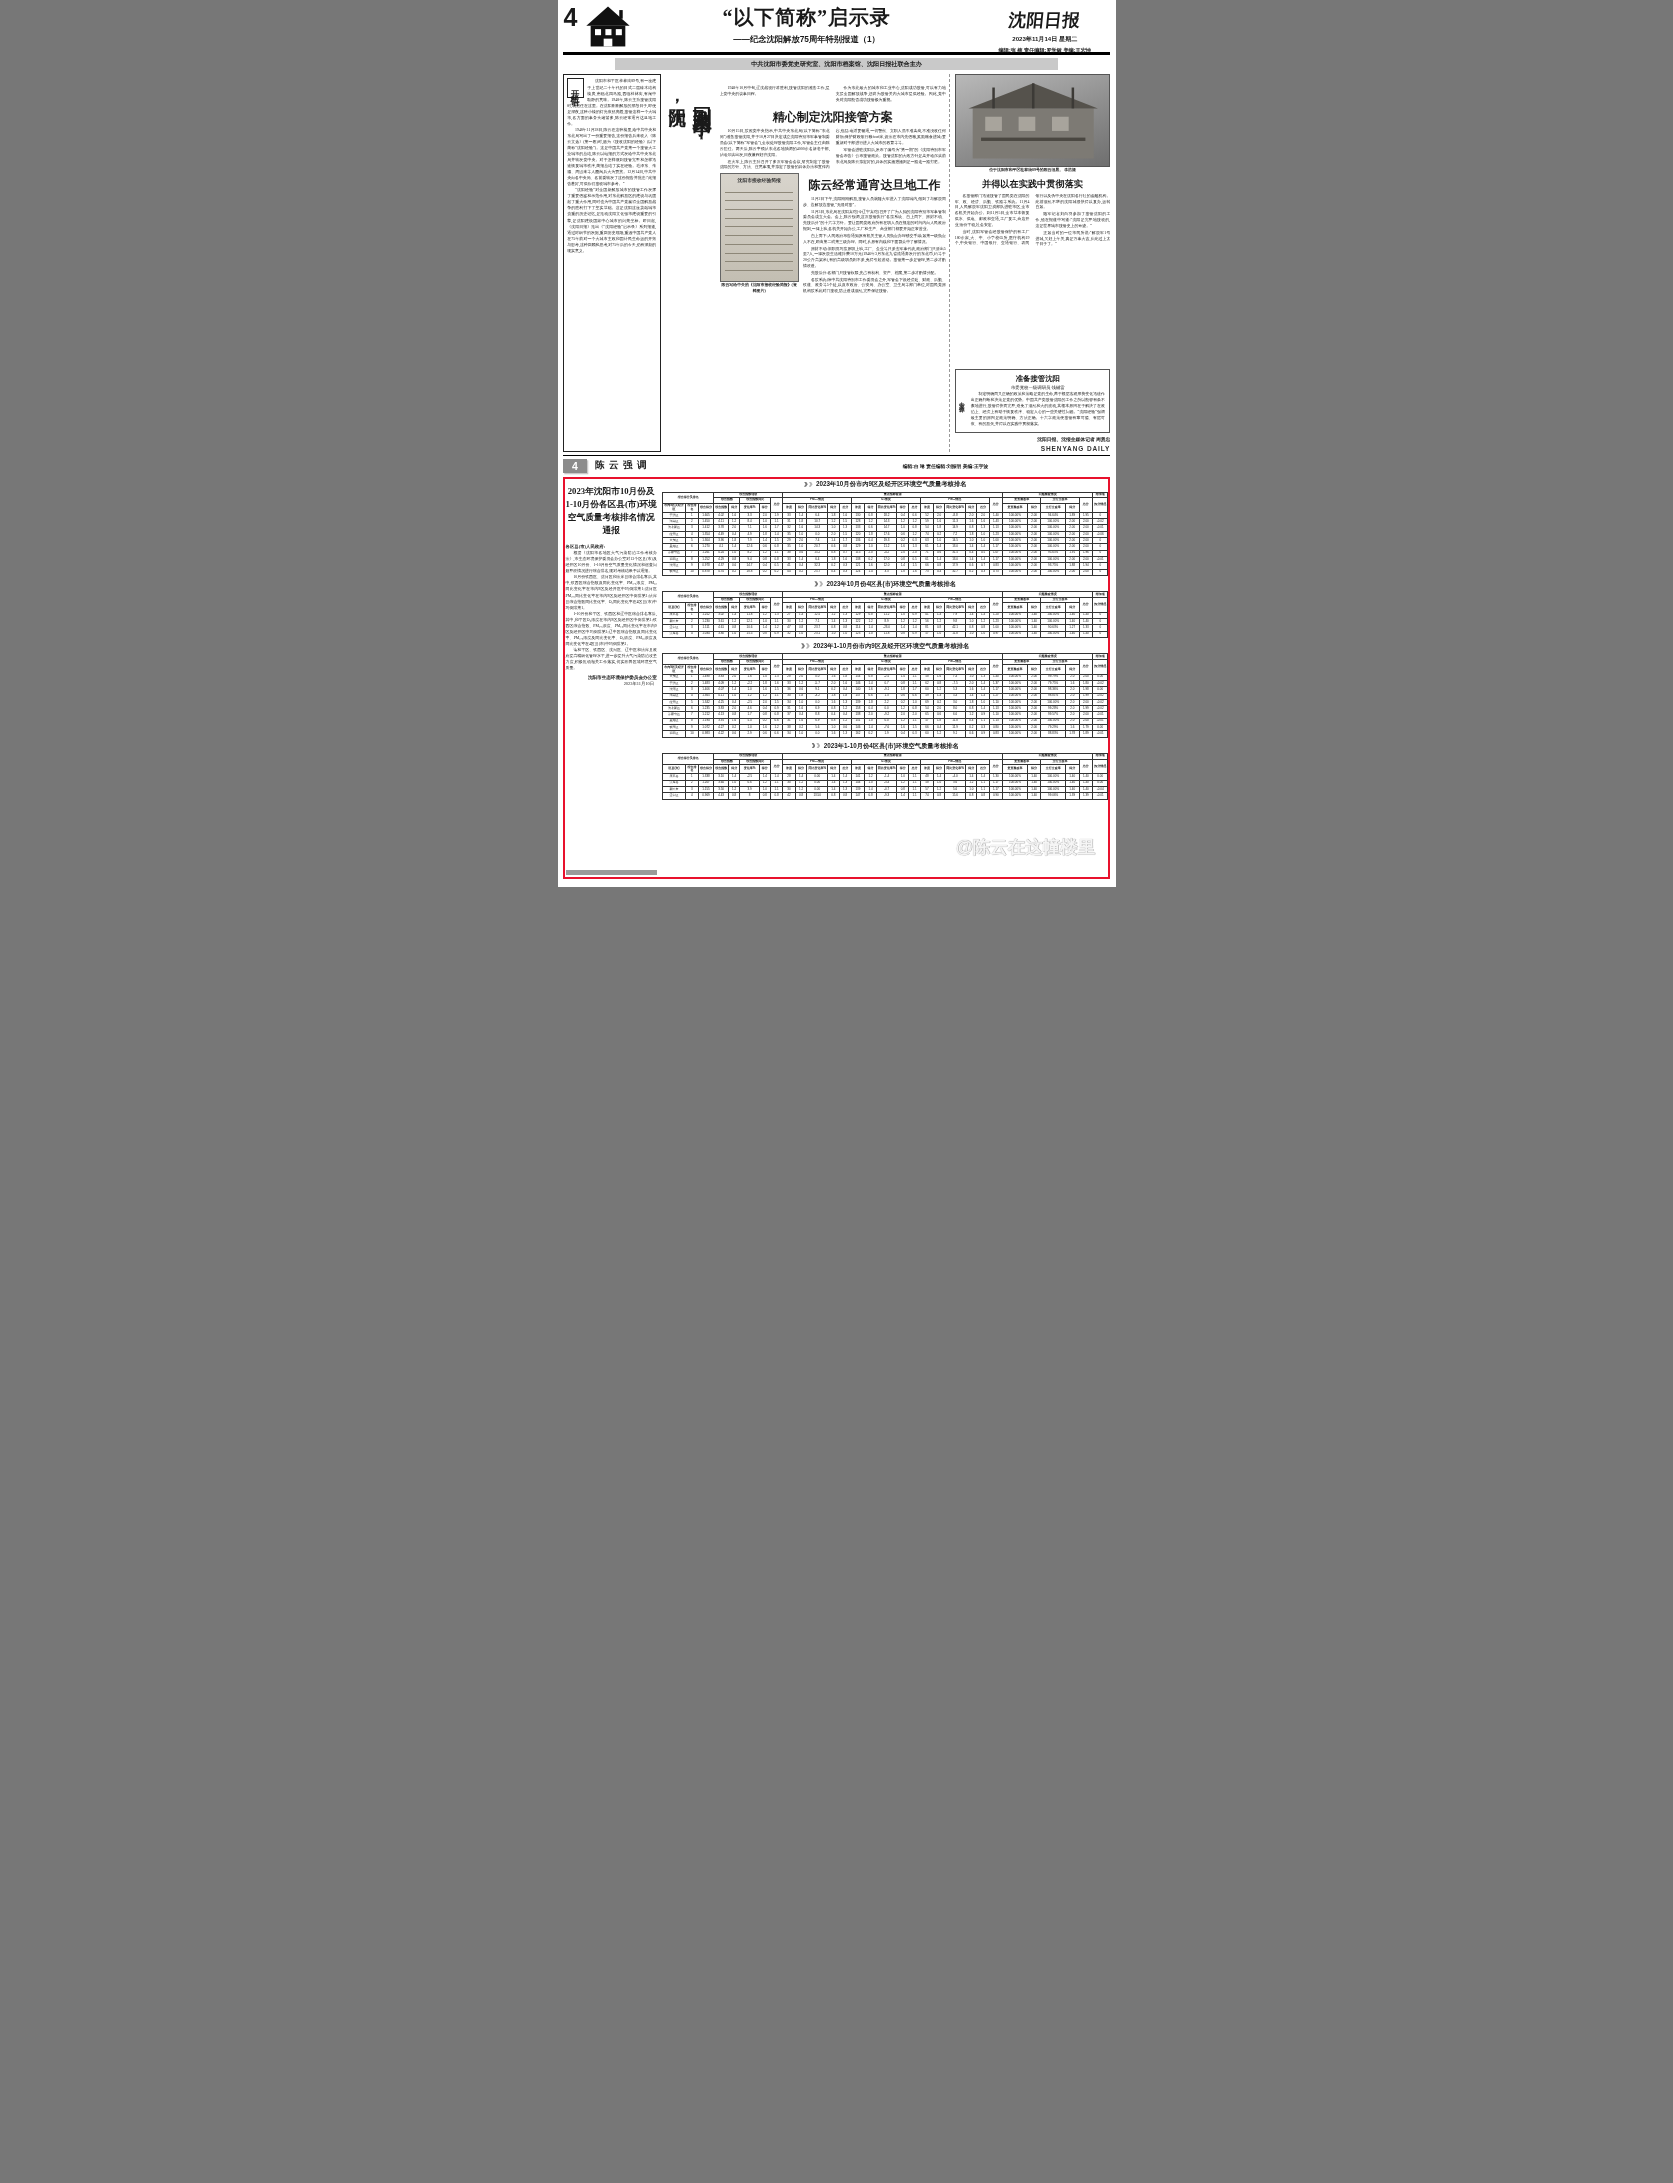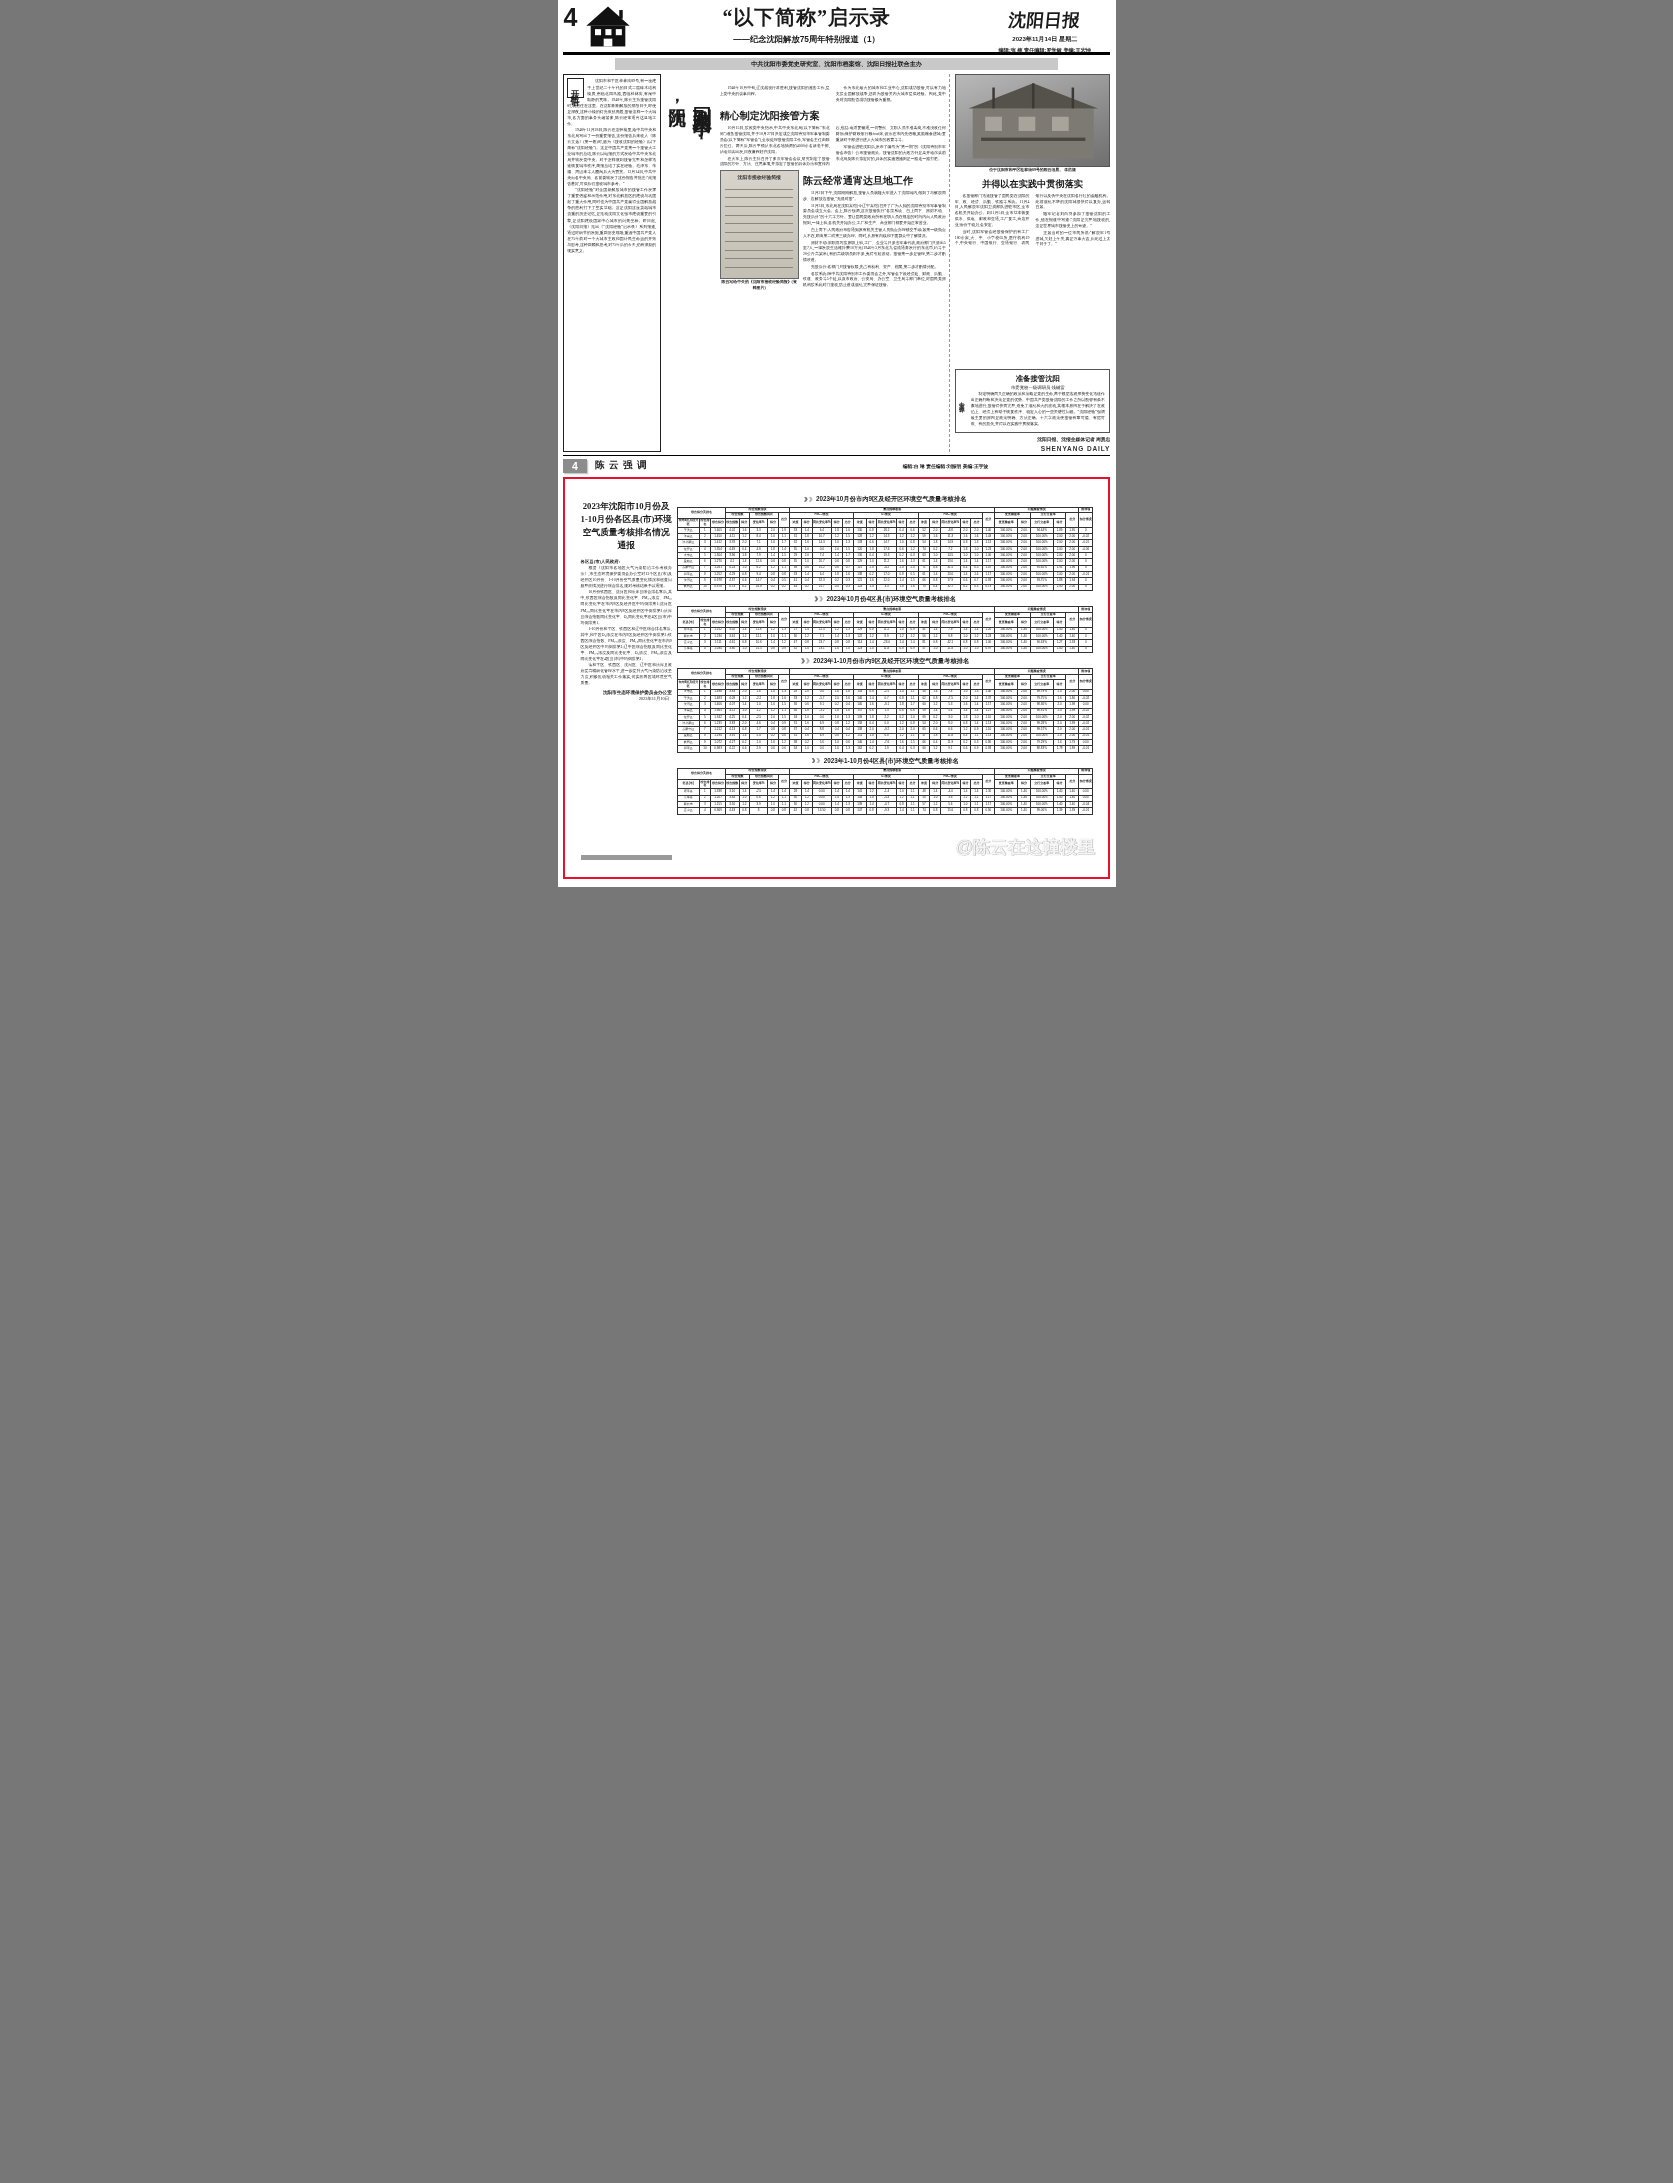--- a/index.html
+++ b/index.html
@@ -24,21 +24,21 @@
   .paper-body { display:flex; height:378px; overflow:hidden; gap:3.5px; }
   .kaitian { width:98px; border:0.9px solid #222; padding:3.5px; overflow:hidden; position:relative; }
   .kaitian-label { writing-mode:vertical-rl; font-size:8.7px; font-weight:bold; letter-spacing:3.5px; border:0.4px solid #222; padding:3.5px 1.3px; float:left; margin:0 3.5px 2.6px 0; font-family:"Liberation Sans",sans-serif; }
   .kaitian p, .notice p { font-size:3.9px; line-height:1.55; text-align:justify; text-indent:2em; }
   .headline-col { width:52px; display:flex; flex-direction:row; justify-content:center; padding-top:17.5px; }
   .v-main { writing-mode:vertical-rl; font-size:19px; font-weight:bold; letter-spacing:2.6px; font-family:"Liberation Serif",serif; }
   .v-sub  { writing-mode:vertical-rl; font-size:17.5px; font-weight:bold; margin-top:4.4px; font-family:"Liberation Serif",serif; }
   .mid-col { flex:1; overflow:hidden; padding-top:12.2px; }
   .mid-col .opening { column-count:2; column-gap:6.1px; }
   .mid-col p, .right-col p { font-size:3.9px; line-height:1.5; text-align:justify; text-indent:2em; margin-bottom:0.9px; }
-  .section-head { text-align:left; font-size:10px; font-weight:bold; margin:5.2px 0 3.5px; font-family:Liberation Serif, serif; }
+  .section-head { text-align:center; font-size:12px; font-weight:bold; margin:5.2px 0 3.5px; font-family:Liberation Serif, serif; }
   .two-col { column-count:2; column-gap:6.1px; }
   .doc-figure { width:79px; float:left; margin:1.7px 4.4px 1.7px 0; }
   .doc-img { width:100%; height:109px; background:linear-gradient(180deg,#d8d4cc,#c3beb2); border:0.4px solid #666; position:relative; overflow:hidden; }
   .doc-img .doc-head { position:absolute; top:2.6px; left:3.5px; right:3.5px; font-size:4.8px; font-weight:bold; color:#333; text-align:center; }
   .doc-line { position:absolute; left:4.4px; right:4.4px; height:0.4px; background:#8d8778; }
   .figure-caption { font-size:3.9px; font-weight:bold; text-align:center; margin-top:1.3px; line-height:1.4; }
   .right-col { width:161px; border-left:0.4px dashed #999; padding-left:4.4px; overflow:hidden; display:flex; flex-direction:column; }
   .photo { width:100%; height:93px; background:linear-gradient(160deg,#b9b9b9 0%,#8e8e8e 55%,#6f6f6f 100%); border:0.4px solid #555; position:relative; overflow:hidden; }
   .photo svg { position:absolute; inset:0; }
   .right-head { text-align:center; font-size:9.2px; font-weight:bold; margin:4.4px 0 2.6px; font-family:"Liberation Sans",sans-serif; }
@@ -52,21 +52,21 @@
   .daily-en { text-align:right; font-size:6.5px; font-weight:bold; letter-spacing:0.9px; font-family:"Liberation Sans",sans-serif; margin-top:2.6px; color:#333; }
 
   
   .band-rule { border-top:1.3px solid #000; margin-top:2.6px; }
   .band { display:flex; align-items:center; margin:2.6px 0 3.5px; height:15px; }
   .band-num { background:#8c8c8c; color:#fff; font-size:10.5px; font-weight:bold; width:24.5px; text-align:center; padding:0.9px 0; font-family:"Liberation Sans",sans-serif; box-shadow:1.3px 1.3px 0 #c9c9c9; }
   .band-title { font-size:9.6px; font-weight:bold; letter-spacing:4.4px; margin-left:7.9px; font-family:"Liberation Sans",sans-serif; }
   .band-editors { margin-left:auto; margin-right:122px; font-size:4.8px; font-weight:bold; font-family:"Liberation Sans",sans-serif; }
 
   
-  .red-zone { border:2.2px solid #e8112d; display:flex; padding:15px; gap:4.4px; position:relative; min-height:402px; }
+  .red-zone { border:2.2px solid #e8112d; display:flex; padding:0; gap:4.4px; position:relative; min-height:402px; }
   .notice { width:93px; padding:1.7px 0.9px; display:flex; flex-direction:column; }
   .notice-title { font-size:8.7px; font-weight:bold; text-align:center; line-height:1.5; margin:4.4px 0 7px; }
   .notice-salutation { font-size:4.4px; font-weight:bold; margin-bottom:1.3px; }
   .notice-sign { font-size:4.6px; font-weight:bold; text-align:right; margin-top:3.5px; }
   .notice-date { font-size:4.4px; text-align:right; margin-top:1.7px; margin-right:2.6px; }
   .notice-footbar { height:5.2px; background:#9a9a9a; margin-top:auto; }
   .tables-area { flex:1; display:flex; flex-direction:column; }
   .table-title { text-align:center; font-size:6.3px; font-weight:bold; margin:1.7px 0 2.2px; font-family:"Liberation Sans",sans-serif; }
   .chev { display:inline-block; width:3.9px; height:5.2px; margin-right:0.9px; clip-path:polygon(0 0,55% 0,100% 50%,55% 100%,0 100%,45% 50%); background:#7a7a7a; vertical-align:-0.4px; }
   .chev.light { background:#b5b5b5; margin-right:3.5px; }

